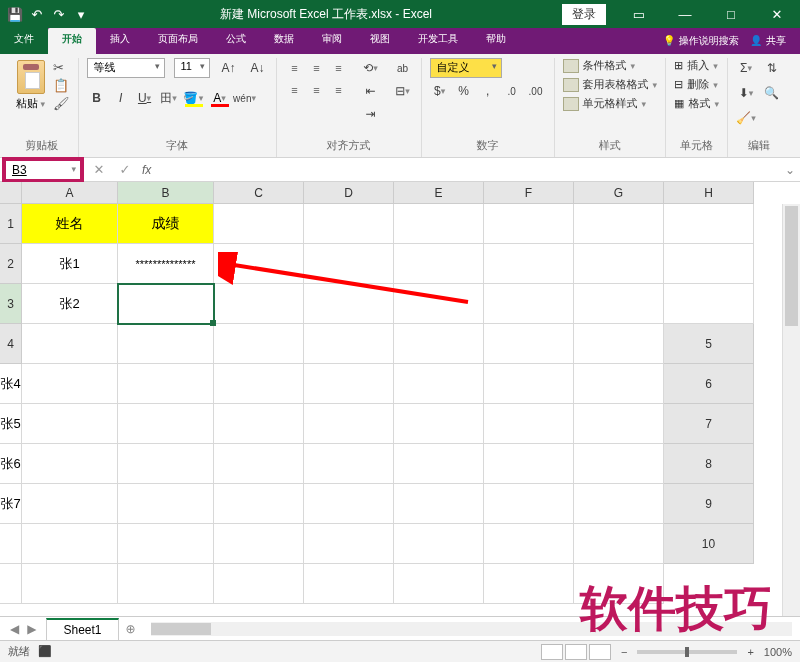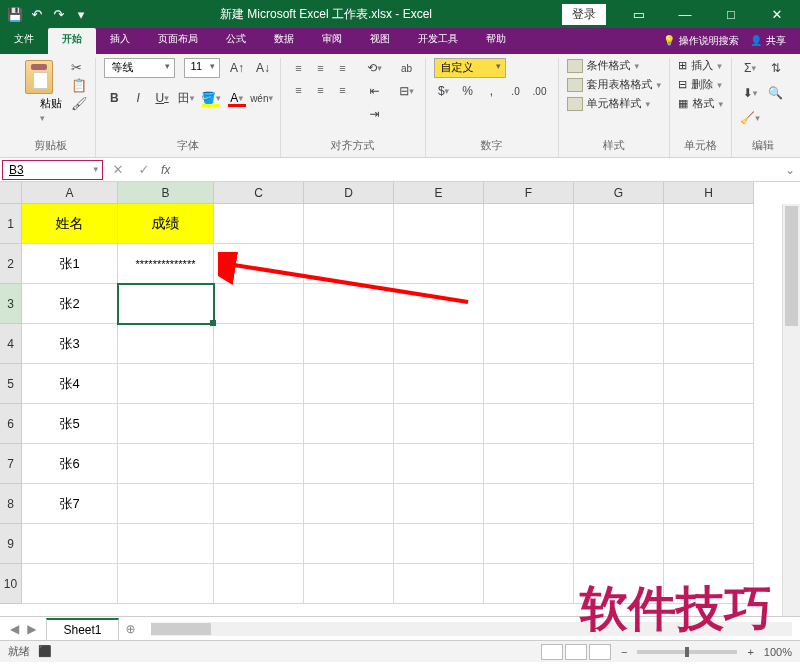--- a/index.html
+++ b/index.html
@@ -42,21 +42,21 @@
 .num-col{display:flex;flex-direction:column;gap:3px;}
 .num-sel{border:1px solid #aaa;background:#fde047;padding:1px 18px 1px 6px;font-size:11px;height:20px;width:72px;position:relative;}
 .num-sel::after{content:"▾";position:absolute;right:4px;top:2px;font-size:9px;color:#666;}
 .num-row{display:flex;gap:4px;}
 .style-col{display:flex;flex-direction:column;gap:4px;font-size:11px;color:#333;}
 .style-item{display:flex;align-items:center;gap:4px;white-space:nowrap;}
 .style-ico{width:16px;height:14px;background:#ddc;border:1px solid #aa8;}
 .cell-col{display:flex;flex-direction:column;gap:4px;font-size:11px;color:#333;}
 .edit-col{display:flex;flex-direction:column;gap:5px;align-items:center;}
 .namebox-row{height:24px;background:#fff;border-bottom:1px solid #d4d4d4;display:flex;align-items:center;font-size:12px;}
-.namebox{width:101px;border:1px solid #be185d;padding:2px 6px;margin:0 2px;background:#fff;position:relative;text-decoration:underline;}
+.namebox{width:82px;border:4px solid #be185d;padding:2px 6px;margin:0 2px;background:#fff;position:relative;text-decoration:underline;}
 .namebox::after{content:"▾";position:absolute;right:4px;top:3px;font-size:9px;color:#888;}
 .fb-btn{width:26px;text-align:center;color:#999;font-size:13px;}
 .fx{font-style:italic;color:#666;font-size:12px;padding:0 4px;}
 .formula-bar{flex:1;padding:2px 6px;}
 .fb-expand{width:20px;text-align:center;color:#888;}
 .grid-wrap{position:relative;height:434px;overflow:hidden;}
 .grid{display:grid;grid-template-columns:22px 96px 96px 90px 90px 90px 90px 90px 90px;}
 .corner{background:#e6e6e6;border-right:1px solid #ccc;border-bottom:1px solid #ccc;height:22px;}
 .colhead{background:#e6e6e6;border-right:1px solid #ccc;border-bottom:1px solid #ccc;height:22px;text-align:center;font-size:12px;color:#333;line-height:22px;}
 .colhead.sel{background:#d3e6d3;}
@@ -120,21 +120,21 @@
     <span>💡 <span>操作说明搜索</span></span>
     <span>👤 <span>共享</span></span>
   </div>
 </div>
 
 <div class="ribbon">
   <div class="ribbon-group">
     <div class="rg-content">
       <div class="paste-big">
         <div class="paste-icon"></div>
-        <span class="dd" style="font-size:11px;margin-left:24px;">粘贴</span>
+        <span class="dd" style="font-size:11px;">粘贴</span>
       </div>
       <div class="small-btns">
         <span>✂</span>
         <span>📋</span>
         <span>🖌</span>
       </div>
     </div>
     <div class="rg-label">剪贴板</div>
   </div>
 
@@ -290,21 +290,20 @@
     <div class="cell row-tall">张2</div>
     <div class="cell row-tall selected-cell"></div>
     <div class="cell row-tall"></div>
     <div class="cell row-tall"></div>
     <div class="cell row-tall"></div>
     <div class="cell row-tall"></div>
     <div class="cell row-tall"></div>
     <div class="cell row-tall"></div>
 
     <div class="rowhead row-tall">4</div>
-    <div class="cell row-tall">张3</div>
     <div class="cell row-tall"></div>
     <div class="cell row-tall"></div>
     <div class="cell row-tall"></div>
     <div class="cell row-tall"></div>
     <div class="cell row-tall"></div>
     <div class="cell row-tall"></div>
     <div class="cell row-tall"></div>
 
     <div class="rowhead row-tall">5</div>
     <div class="cell row-tall">张4</div>

